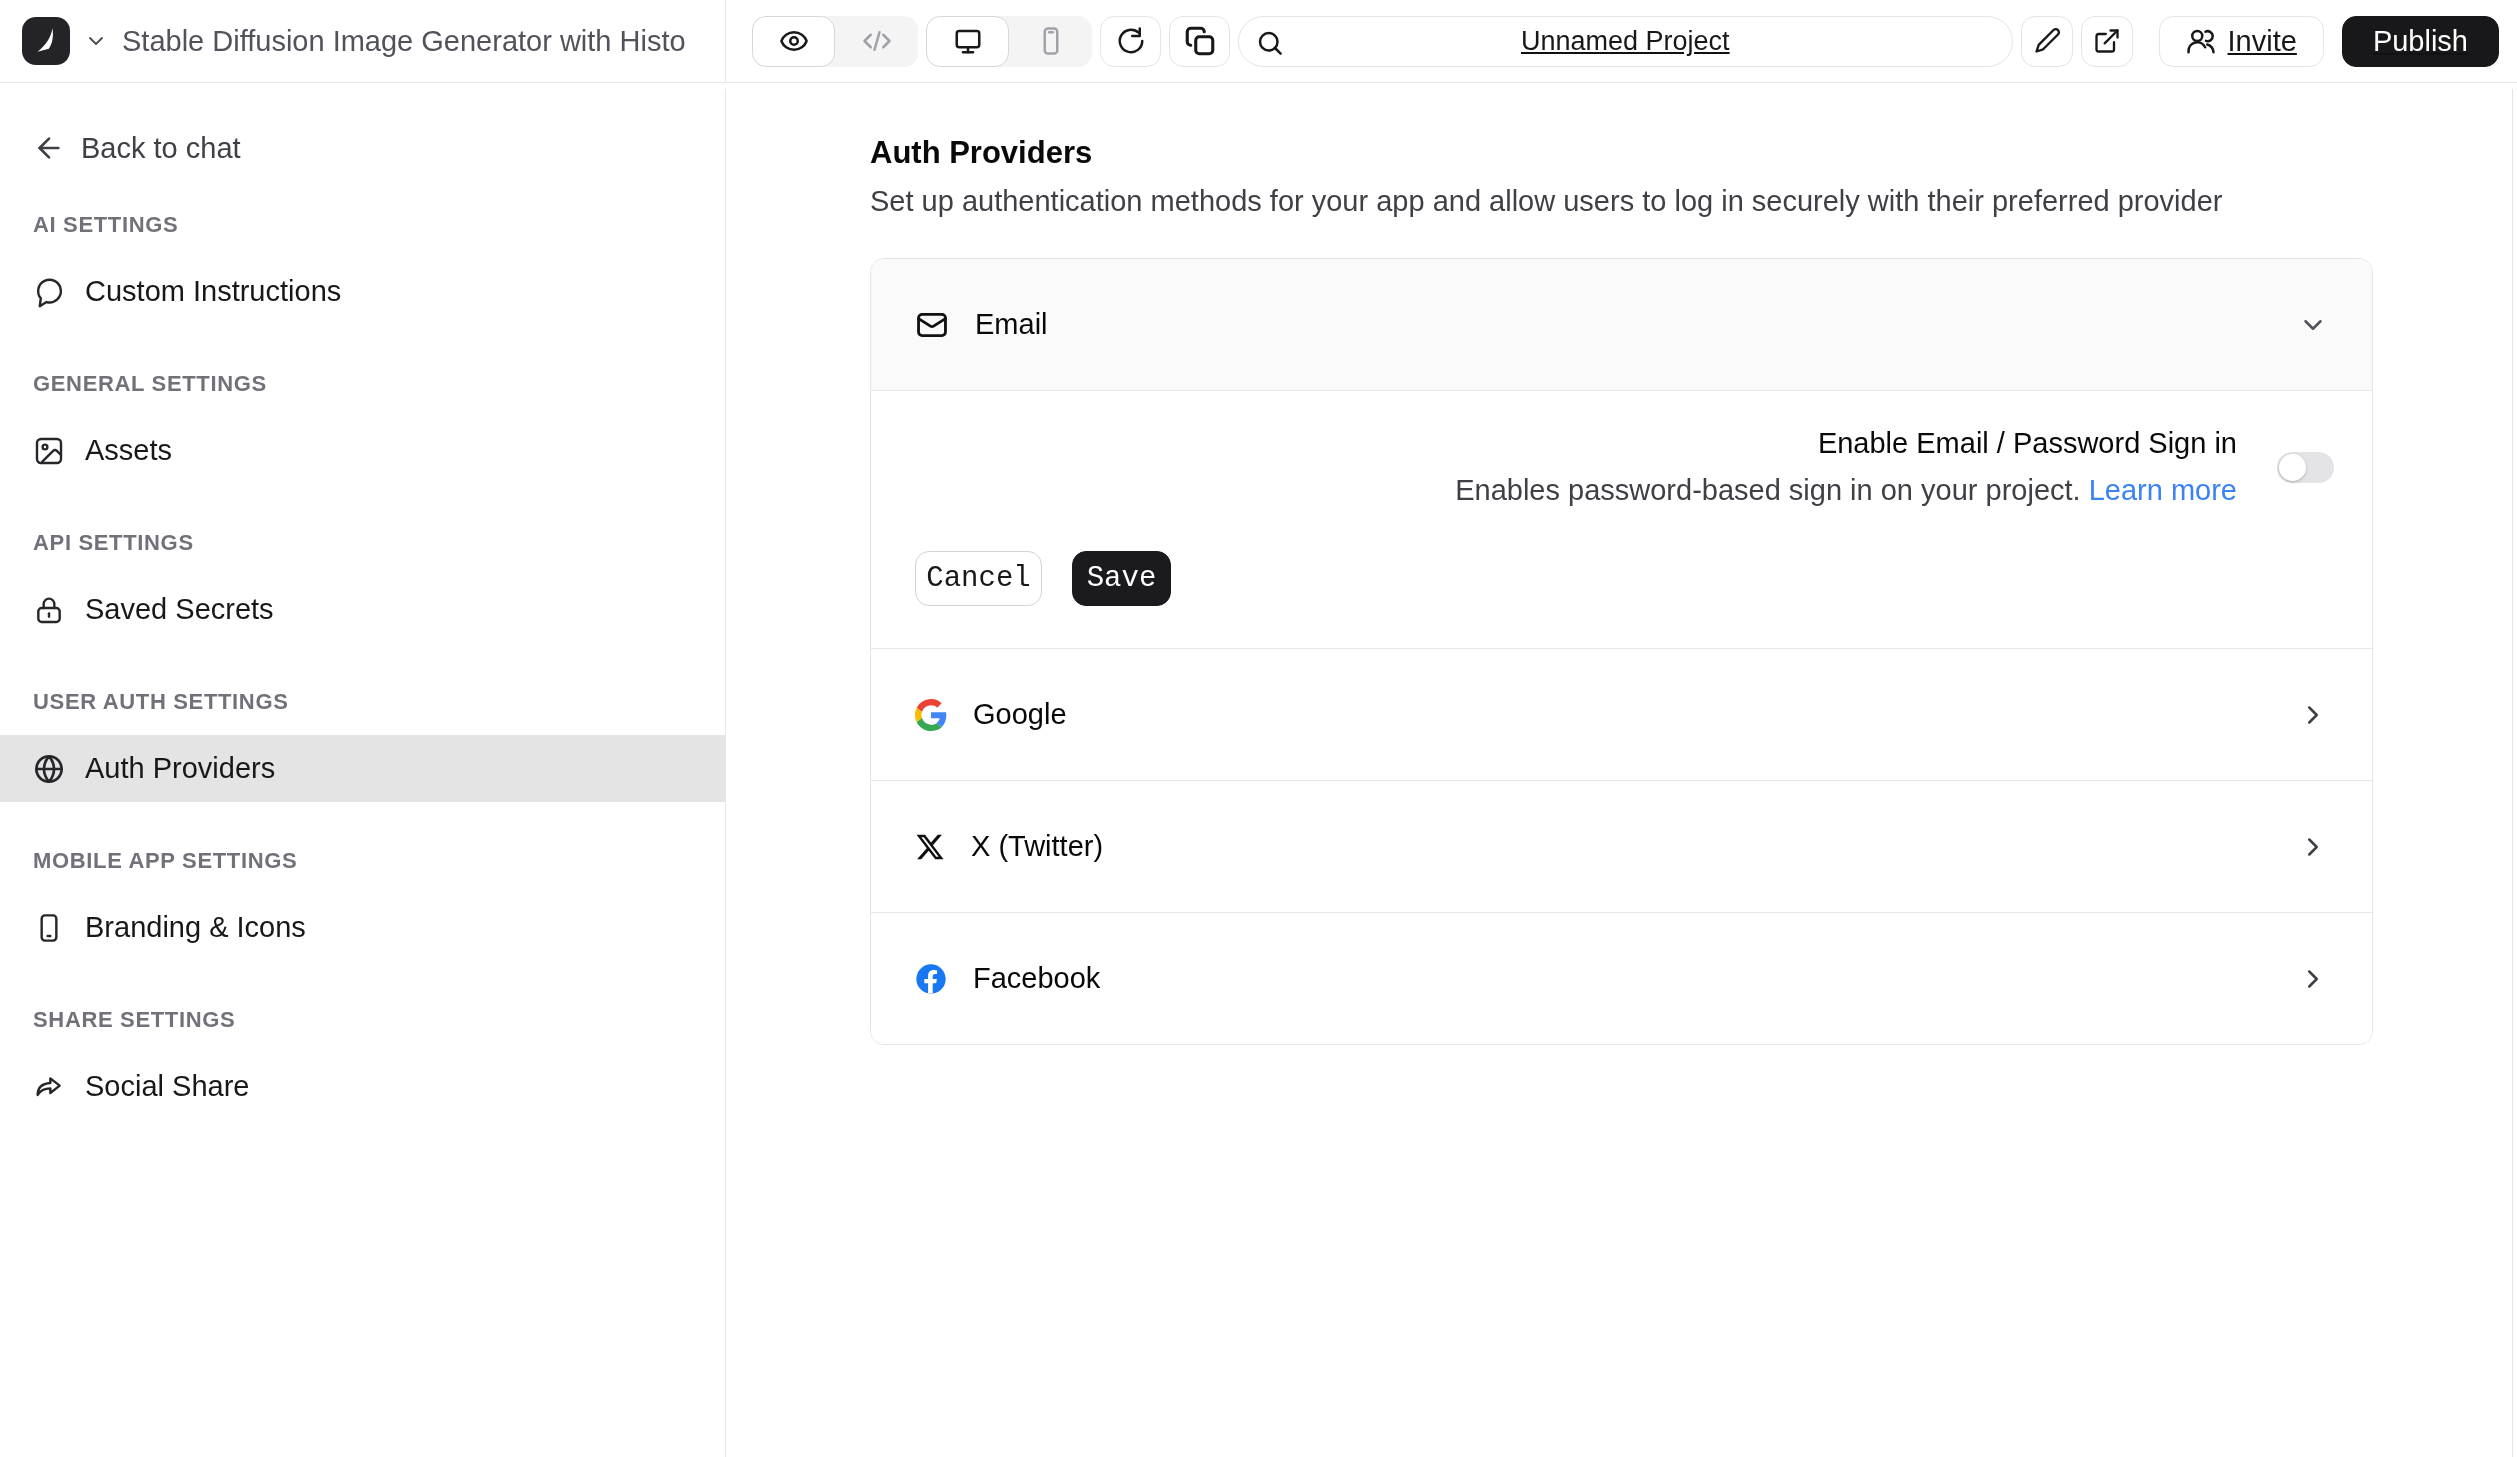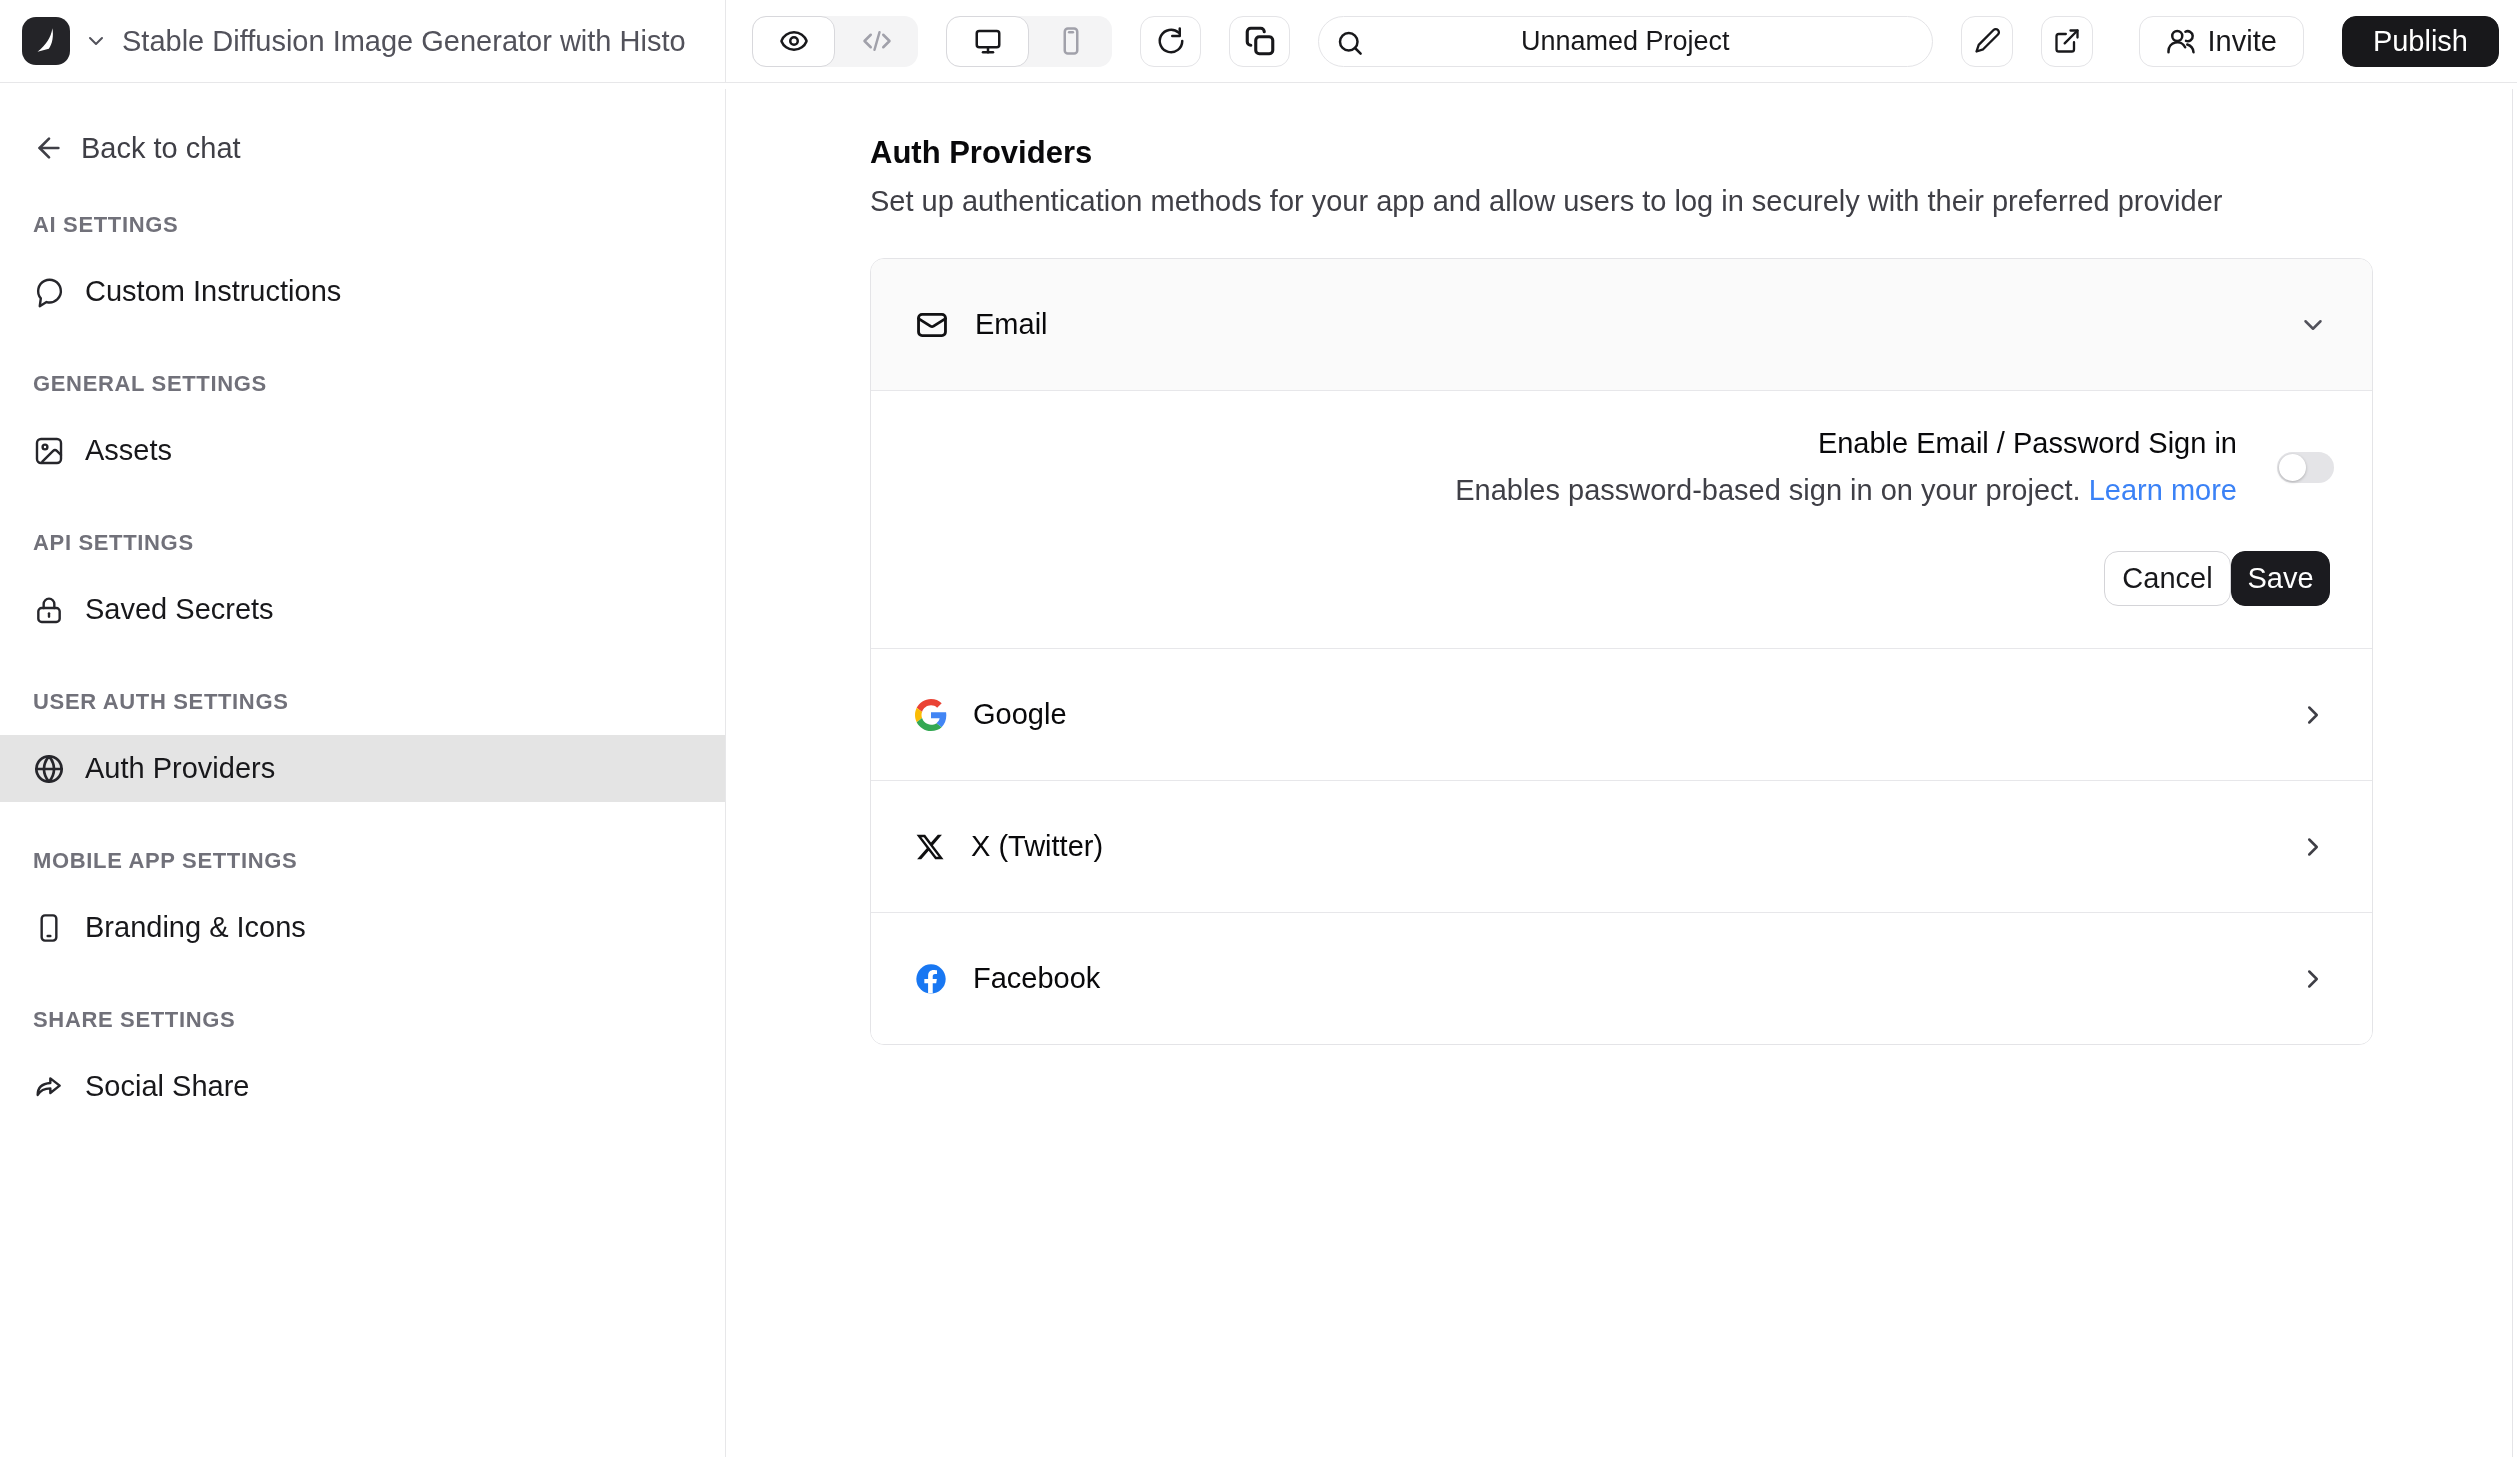--- a/index.html
+++ b/index.html
@@ -8,21 +8,21 @@
   .canvas { position:relative; width:2518px; height:1457px; background:#fff; overflow:hidden; }
 
   
   .header { position:absolute; top:0; left:0; right:0; height:83px; display:flex; align-items:center; border-bottom:1px solid #e7e7e9; background:#fff; }
   .header-left { width:726px; flex:0 0 726px; height:100%; display:flex; align-items:center; padding-left:22px; gap:14px; border-right:1px solid #e7e7e9; overflow:hidden; }
   .logo-btn { width:48px; height:48px; border-radius:14px; background:#242428; display:flex; align-items:center; justify-content:center; flex:0 0 48px; cursor:pointer; }
   .logo-btn svg { width:34px; height:34px; }
   .hdr-chevron { color:#52525b; display:flex; }
   .app-title { font-size:29px; color:#52525b; white-space:nowrap; overflow:hidden; }
 
-  .header-toolbar { flex:1; display:flex; align-items:center; gap:28px; padding-left:26px; padding-right:19px; height:100%; }
+  .header-toolbar { flex:1; display:flex; align-items:center; gap:8px; padding-left:26px; padding-right:19px; height:100%;text-decoration:underline; }
   .seg-group { display:flex; background:#f4f4f5; border-radius:14px; }
   .seg { width:83px; height:51px; display:flex; align-items:center; justify-content:center; border-radius:14px; border:none; background:transparent; color:#a1a1aa; cursor:pointer; }
   .seg.active { background:#fff; border:1px solid #d8d8dc; color:#18181b; }
   .icon-btn { height:51px; width:61px; display:flex; align-items:center; justify-content:center; background:#fff; border:1px solid #e4e4e7; border-radius:14px; color:#18181b; cursor:pointer; }
   .icon-btn.sq { width:52px; }
   .search-pill { flex:1; height:51px; border:1px solid #e4e4e7; border-radius:26px; position:relative; display:flex; align-items:center; justify-content:center; background:#fff; cursor:text; }
   .search-pill .mag { position:absolute; left:16px; top:11px; color:#18181b; }
   .search-pill .pname { font-size:27px; color:#18181b; }
   .pill-btn { height:51px; display:flex; align-items:center; justify-content:space-between; gap:12px; border-radius:14px; border:1px solid #e4e4e7; background:#fff; font-size:29px; color:#18181b; padding:0 26px; cursor:pointer; font-family:inherit; }
   .pill-btn.invite { margin-left:18px; }
@@ -53,21 +53,21 @@
   .chev { color:#52525b; display:flex; }
 
   .email-panel { padding:36px 38px 42px 44px; }
   .panel-top { display:flex; align-items:center;text-align:right; }
   .panel-text { flex:1; padding-right:40px; }
   .panel-title { font-size:29px; color:#09090b; }
   .panel-desc { margin-top:14px; font-size:29px; color:#3f3f46; }
   .panel-desc a { color:#3b82f6; text-decoration:none; cursor:pointer; }
   .toggle { width:57px; height:31px; border-radius:16px; background:#e4e4e7; position:relative; flex:0 0 57px; cursor:pointer; }
   .toggle .knob { position:absolute; left:2px; top:2px; width:27px; height:27px; border-radius:50%; background:#fff; box-shadow:0 1px 3px rgba(0,0,0,.25); }
-  .panel-actions { margin-top:44px; display:flex; justify-content:flex-end; padding-right:4px; }
+  .panel-actions { margin-top:44px; display:flex; justify-content:flex-start; gap:30px; padding-right:4px;font-family:Liberation Mono, monospace; }
   .btn { height:55px; border-radius:14px; font-size:29px; font-family:inherit; display:flex; align-items:center; justify-content:center; cursor:pointer; }
   .btn.cancel { width:127px; background:#fff; border:1px solid #d4d4d8; color:#18181b; }
   .btn.save { width:99px; background:#1b1b1f; border:1px solid #1b1b1f; color:#fff; }
 
   .scroll-track { position:absolute; top:89px; right:5px; bottom:0; width:1px; background:#e4e4e7; }
 
   svg { display:block; }
 </style>
 </head>
 <body>

